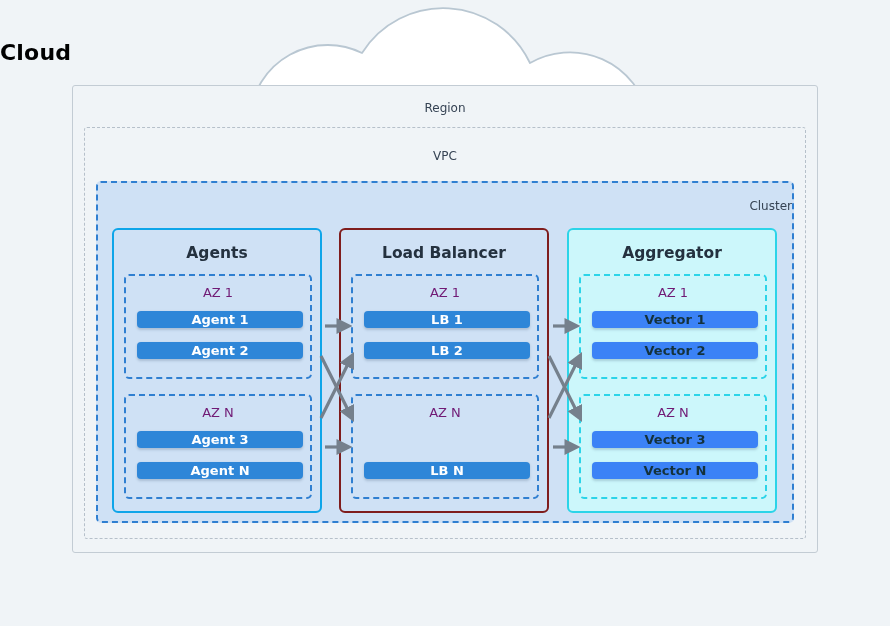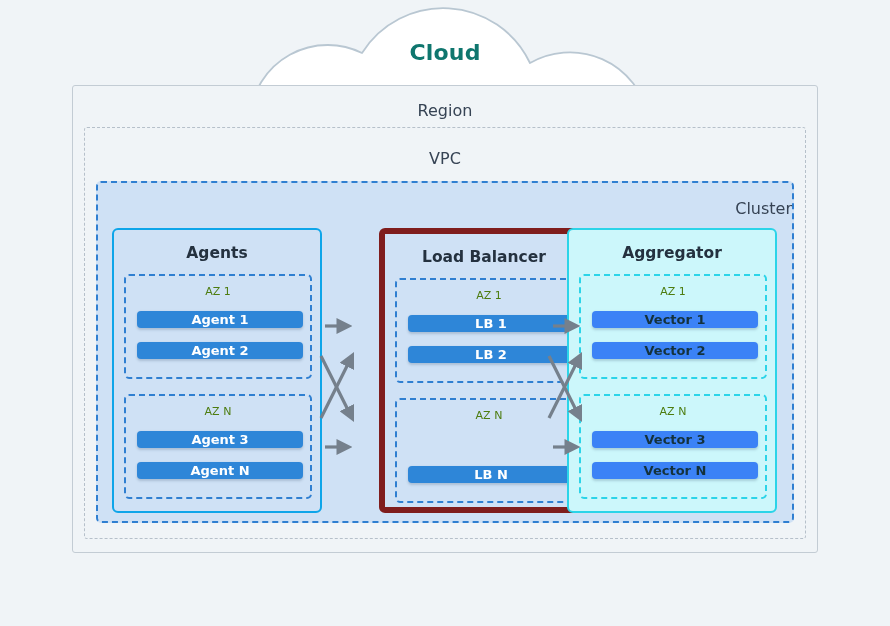--- a/index.html
+++ b/index.html
@@ -9,22 +9,22 @@
     font-family: "DejaVu Sans", "Liberation Sans", sans-serif;
     overflow: hidden;
   }
   #stage { position: relative; width: 890px; height: 626px; }
 
   
   #cloud-svg { position: absolute; inset: 0; width: 890px; height: 626px; }
 
   .cloud-title {
     position: absolute; left: 0; right: 0; top: 40px;
-    text-align: center;
-    font-size: 22px; font-weight: 600; color: #0f766e;
+    text-align: left;
+    font-size: 22px; font-weight: 600; color: #000000;
     letter-spacing: .2px;
   }
 
   
   .region {
     position: absolute; left: 72px; top: 85px;
     width: 746px; height: 468px;
     background: #f0f4f7;
     border: 1.6px solid #c3ccd4;
     border-radius: 3px;
@@ -38,54 +38,54 @@
   .cluster {
     position: absolute; left: 96px; top: 181px;
     width: 698px; height: 342px;
     background: #cfe1f5;
     border: 2.4px dashed #2f7fd1;
     border-radius: 5px;
   }
   .zone-label {
     position: absolute; left: 0; right: 0;
     text-align: center;
-    font-size: 16px; color: #364354; font-weight: 400;
+    font-size: 12px; color: #364354; font-weight: 400;
   }
   .region > .zone-label { top: 15px; }
   .vpc    > .zone-label { top: 21px; text-align: center; }
   .cluster> .zone-label { top: 16px; text-align: right; }
 
   
   .col {
     position: absolute; top: 228px;
     width: 210px; height: 285px;
     border-radius: 6px;
   }
   .col-agents { left: 112px; background: #cfe1f5; border: 2px solid #0ea5e9; }
-  .col-lb     { left: 339px; background: #cfe1f5; border: 6px solid #7f1d1d; margin-left: 40px; }
+  .col-lb     { left: 339px; background: #cfe1f5; border: 2px solid #7f1d1d; }
   .col-agg    { left: 567px; background: #ccf7fb; border: 2.4px solid #2bd4e8; }
 
   .col-title {
     position: absolute; left: 0; right: 0; top: 14px;
     text-align: center;
     font-size: 15.5px; font-weight: 700; color: #24313f;
   }
 
   
   .az {
     position: absolute; left: 10px; width: 188px; height: 105px;
     border-radius: 5px;
   }
   .az-top { top: 44px; }
   .az-bot { top: 164px; }
   .az-blue { border: 2.2px dashed #2f7fd1; }
   .az-cyan { border: 2.2px dashed #2bd4e8; }
   .az-label {
     position: absolute; left: 0; right: 0; top: 9px;
-    text-align: center; font-size: 11px; color: #4d7c0f;
+    text-align: center; font-size: 13px; color: #701a75;
   }
 
   
   .node {
     position: absolute; left: 11px; width: 166px; height: 17px;
     border-radius: 4px;
     display: flex; align-items: center; justify-content: center;
     font-size: 13px; font-weight: 700;
     box-shadow: 0 1.5px 2.5px rgba(40,70,100,.22);
   }

